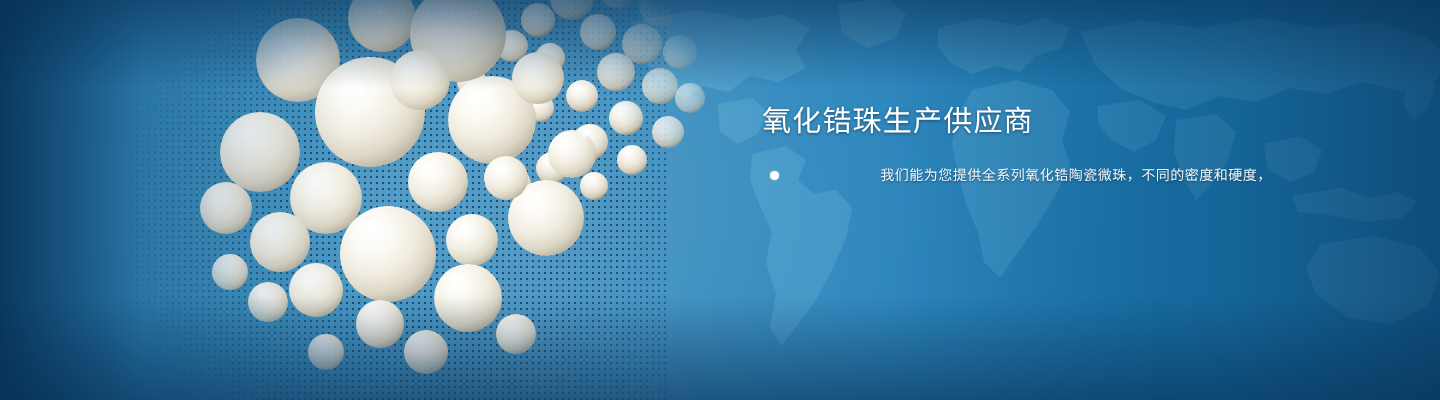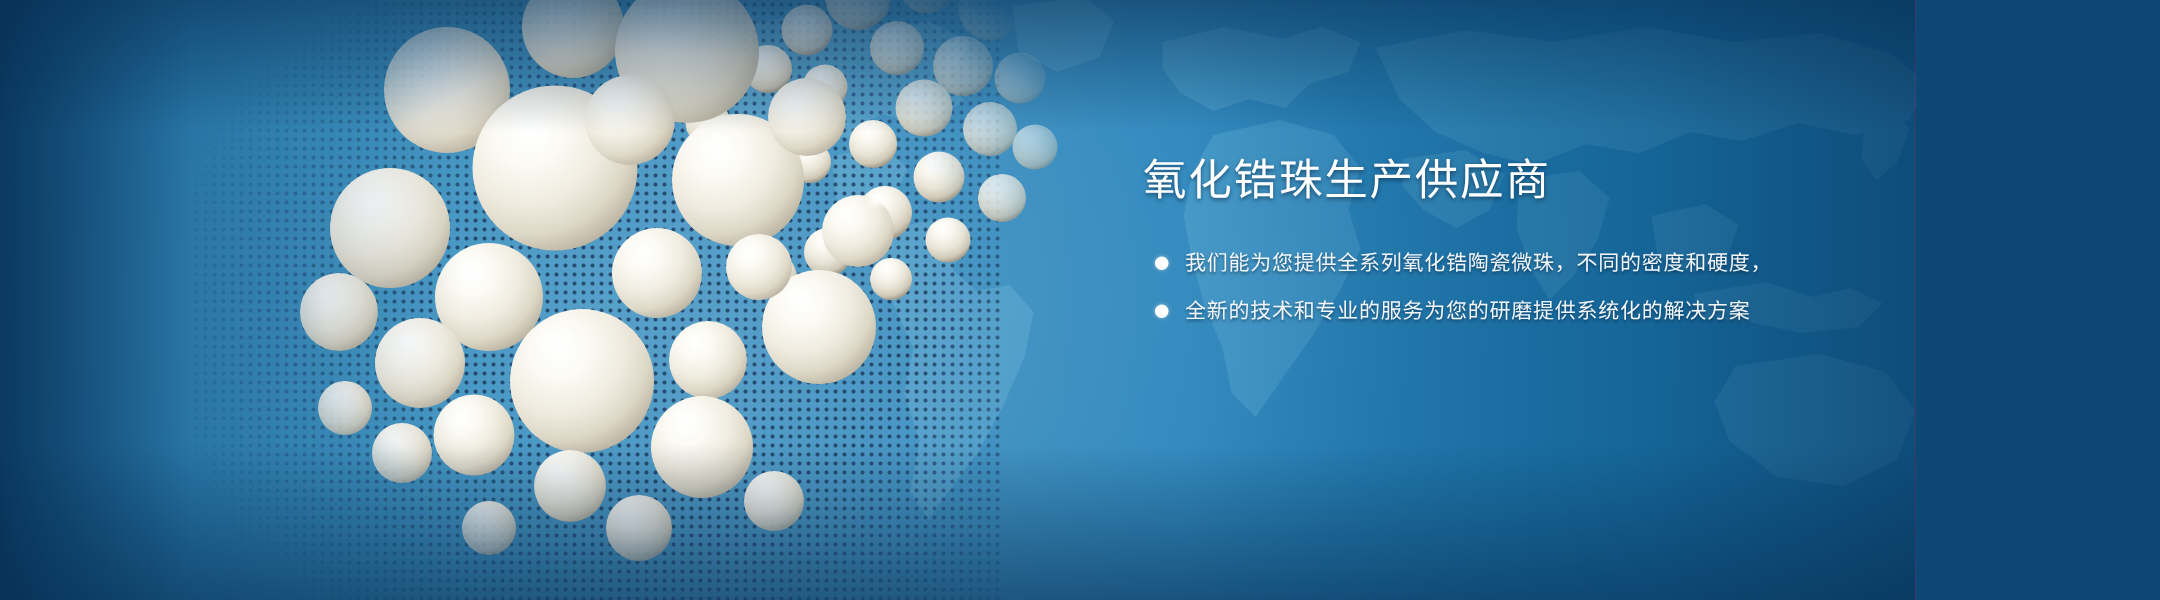--- a/index.html
+++ b/index.html
@@ -5,21 +5,21 @@
 <style>
   html, body {
     margin: 0;
     padding: 0;
     background: #0d4774;
   }
   * { box-sizing: border-box; }
 
   .banner {
     position: relative;
-    width: 1277px;
+    width: 1440px;
     height: 400px;
     overflow: hidden;
     font-family: "Liberation Sans", "DejaVu Sans", sans-serif;
     background: #be185d;
   }
 
   
   .bg-base {
     position: absolute;
     inset: 0;
@@ -114,21 +114,21 @@
   .bullet-dot {
     position: absolute;
     left: 8px;
     top: 7px;
     width: 9px;
     height: 9px;
     border-radius: 50%;
     background: #ffffff;
     box-shadow: 0 0 3px rgba(255,255,255,.45);
   }
-  .bullet-text { display: block; }
+  .bullet-text { display: block; text-align: center; }
   .bullet-text .l2 { display: block; }
 </style>
 </head>
 <body>
 
 <div class="banner">
 
   <div class="bg-base"></div>
 
   <div class="bg-map">
@@ -293,24 +293,18 @@
 
     <ul class="bullets">
 
       <li class="bullet">
         <span class="bullet-dot"></span>
         <span class="bullet-text">
           <span>我们能为您提供全系列氧化锆陶瓷微珠，不同的密度和硬度，</span>
         </span>
       </li>
 
-      <li class="bullet">
-        <span class="bullet-dot"></span>
-        <span class="bullet-text">
-          <span>全新的技术和专业的服务为您的研磨提供系统化的解决方案</span>
-        </span>
-      </li>
 
 
     </ul>
   </div>
 
 </div>
 
 </body></html>

